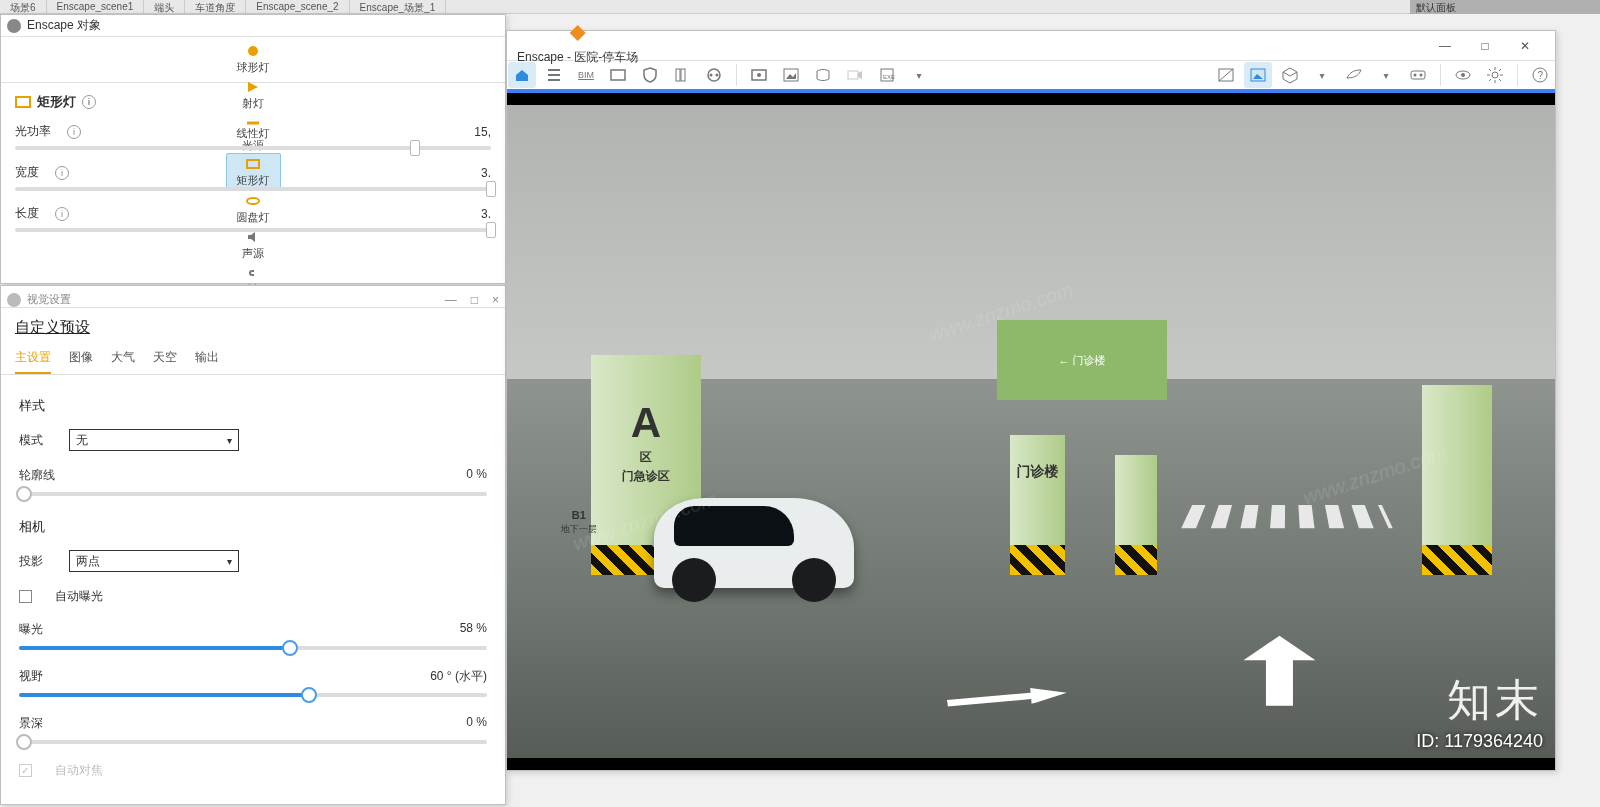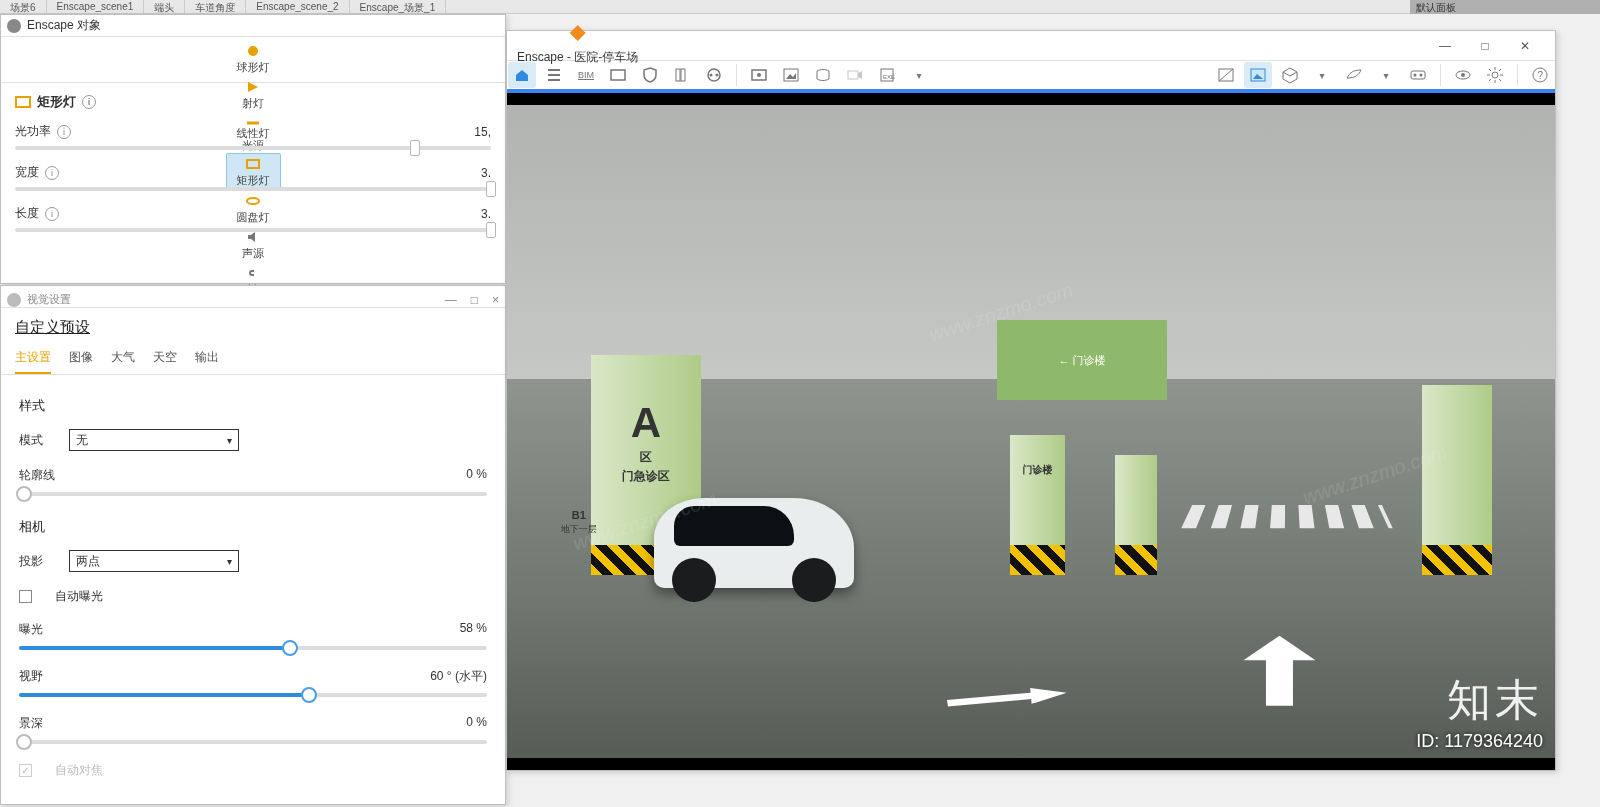--- a/index.html
+++ b/index.html
@@ -29,21 +29,21 @@
   }
   .light-toolbar .lt-item.selected { background: #cfe6f5; border: 1px solid #8cc5e8; border-radius: 2px; }
   .light-toolbar .lt-icon { width: 16px; height: 16px; margin-bottom: 1px; }
   .lt-sep { width: 1px; height: 36px; background: #e0e0e0; margin: 0 4px; }
 
   .obj-body { padding: 10px 14px 4px 14px; }
   .section-head { display: flex; align-items: center; gap: 6px; font-size: 13px; font-weight: 600; color: #333; margin-bottom: 12px; }
   .section-head .rect-ico { width: 16px; height: 12px; border: 2px solid #e8a100; }
   .info-ico { width: 14px; height: 14px; border: 1px solid #999; border-radius: 50%; display: inline-flex; align-items: center; justify-content: center; font-size: 9px; color: #888; }
   .slider-row { margin-bottom: 14px; }
-  .slider-label { display: flex; align-items: center; gap: 6px; font-size: 12px; color: #333; margin-bottom: 6px; }
+  .slider-label { display: flex; align-items: center; gap: 16px; font-size: 12px; color: #333; margin-bottom: 6px; }
   .slider-val { float: right; font-size: 12px; color: #333; }
   .slider-track { position: relative; width: 100%; height: 4px; background: #dcdcdc; border-radius: 2px; }
   .slider-thumb {
     position: absolute; top: -6px; width: 10px; height: 16px; background: #fff;
     border: 1px solid #b7b7b7; border-radius: 2px; transform: translateX(-50%);
   }
 
   
   .win-visual {
     position: absolute; left: 0; top: 285px; width: 506px; height: 520px;
@@ -503,21 +503,21 @@
         <div style="position:absolute; left:-30px; bottom:40px; color:#333; font-size:11px; text-align:center; line-height:1.2">
           <b>B1</b><br>
           <span style="font-size:9px">地下一层</span>
         </div>
         <div class="hazard"></div>
       </div>
 
       <div class="car"></div>
 
       <div class="pillar p2">
-        <div class="pillar-label" style="font-size:10px">门诊楼</div>
+        <div class="pillar-label" style="font-size:14px">门诊楼</div>
         <div class="hazard"></div>
       </div>
       <div class="pillar p3">
         <div class="hazard"></div>
       </div>
       <div class="pillar p4">
         <div class="hazard"></div>
       </div>
 
       <div class="arrow a1"></div>

